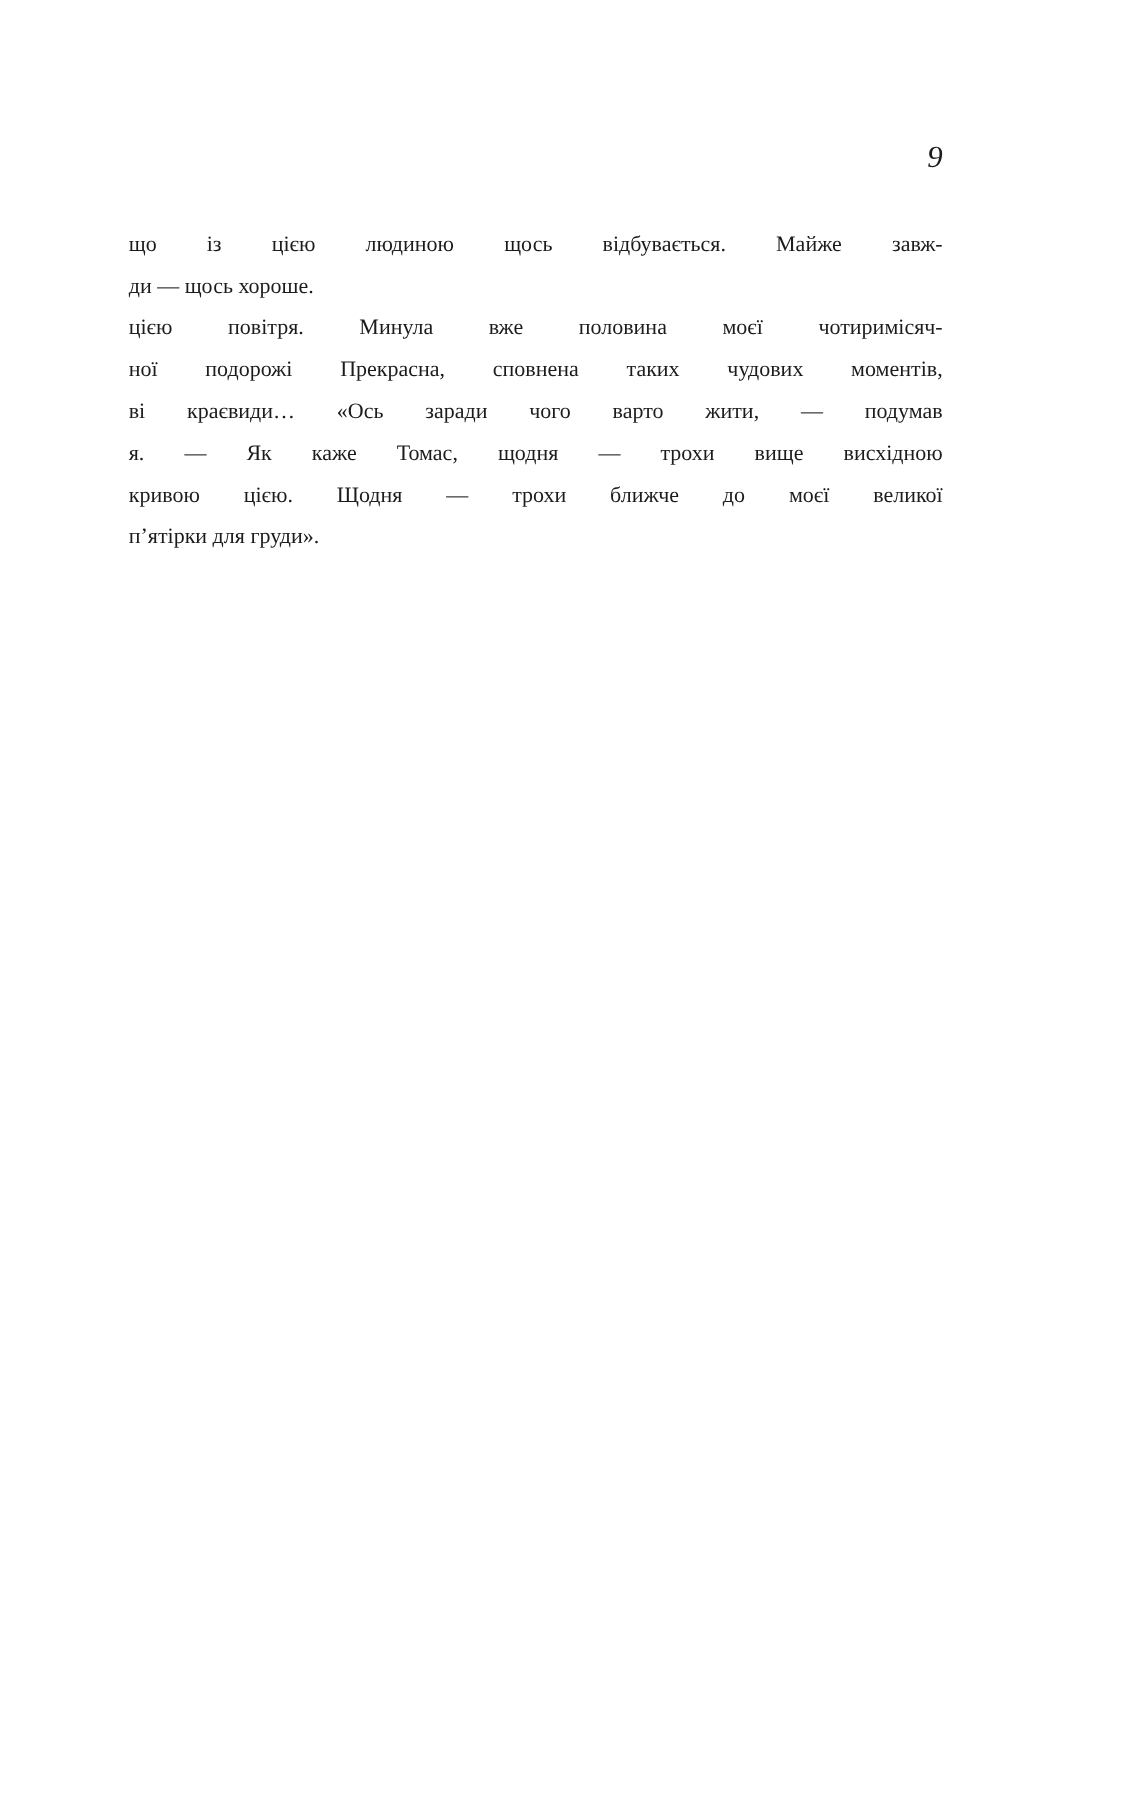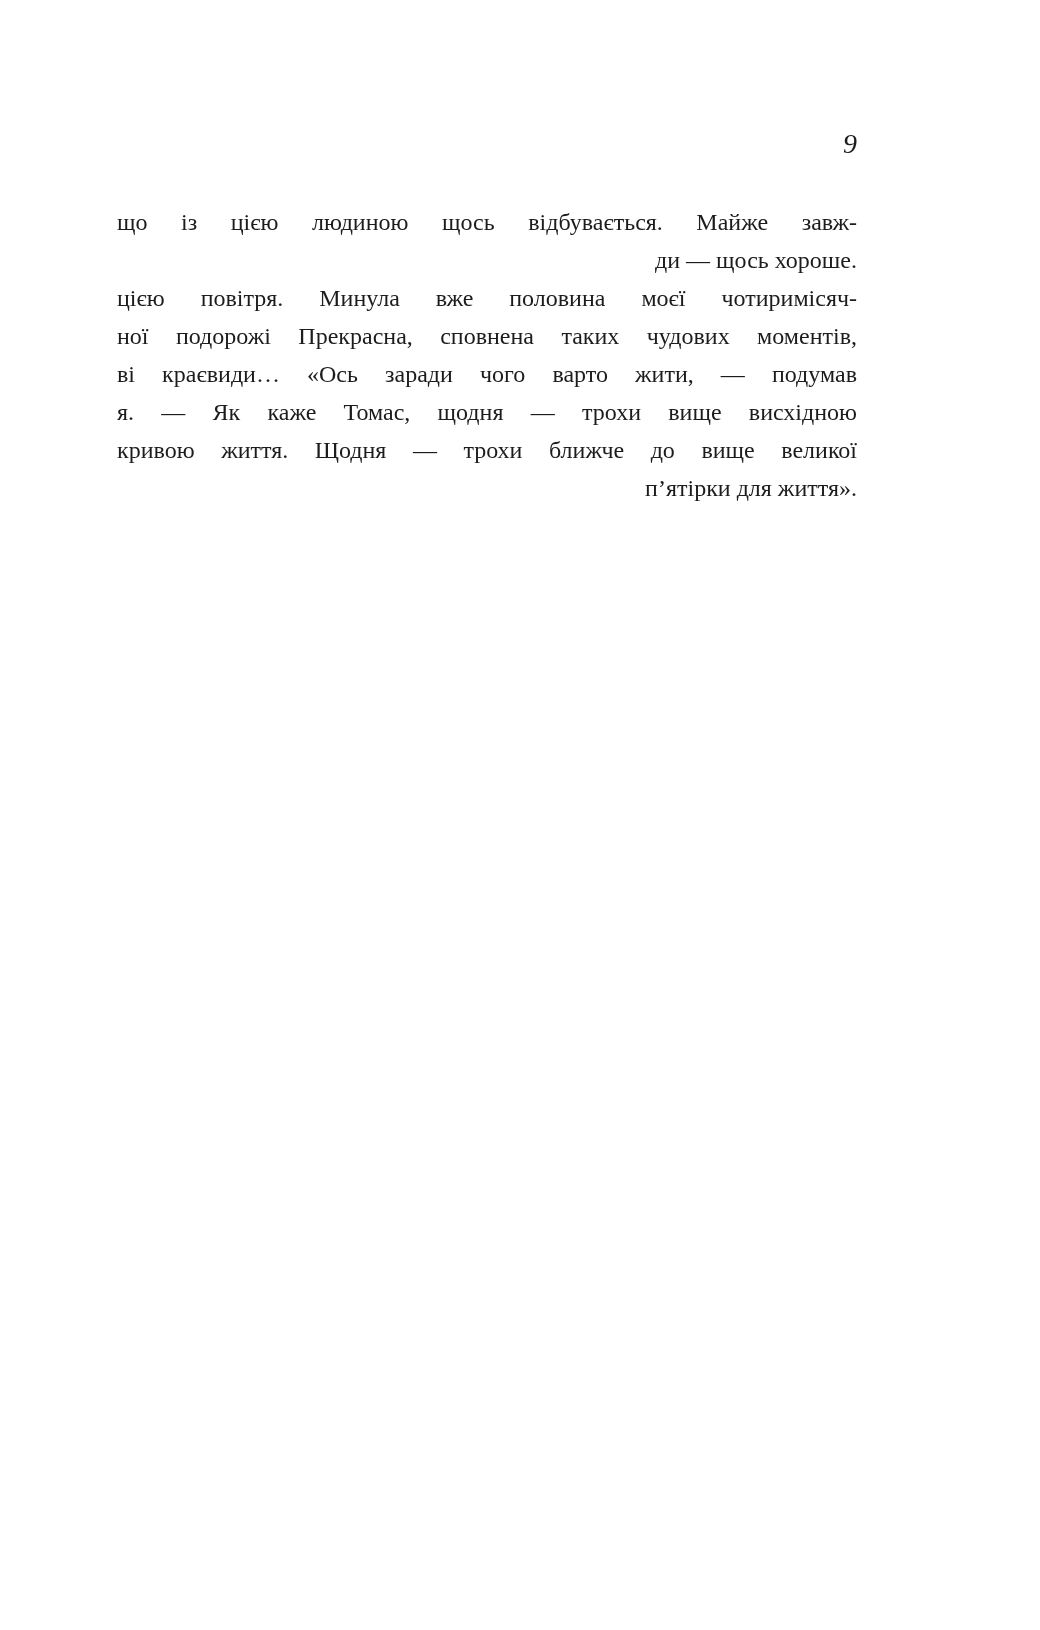--- a/index.html
+++ b/index.html
@@ -25,32 +25,32 @@
     font-style: italic;
     font-size: 28px;
     line-height: 36px;
     color: #1c1c1c;
   }
   .body-text {
     position: absolute;
     top: 203px;
     left: 117px;
     width: 740px;
-    font-size: 24px;
+    font-size: 20px;
     line-height: 38px;
   }
   .line {
     min-height: 38px;
   }
   .just {
     text-align: justify;
     text-align-last: justify;
   }
   .last {
-    text-align: right;
+    text-align: left;
   }
   .indent {
     text-indent: 40px;
   }
 </style>
 </head>
 <body>
 
 <div class="page">
 
@@ -58,18 +58,18 @@
 
   <div class="body-text">
 
     <div class="line just">що із цією людиною щось відбувається. Майже завж-</div>
     <div class="line last">ди — щось хороше.</div>
 
     <div class="line just">цією повітря. Минула вже половина моєї чотиримісяч-</div>
     <div class="line just">ної подорожі Прекрасна, сповнена таких чудових моментів,</div>
     <div class="line just">ві краєвиди… «Ось заради чого варто жити, — подумав</div>
     <div class="line just">я. — Як каже Томас, щодня — трохи вище висхідною</div>
-    <div class="line just">кривою життя. Щодня — трохи ближче до вище великої</div>
-    <div class="line last">п’ятірки для життя».</div>
+    <div class="line just">кривою цією. Щодня — трохи ближче до моєї великої</div>
+    <div class="line last">п’ятірки для груди».</div>
 
   </div>
 
 </div>
 
 </body></html>

